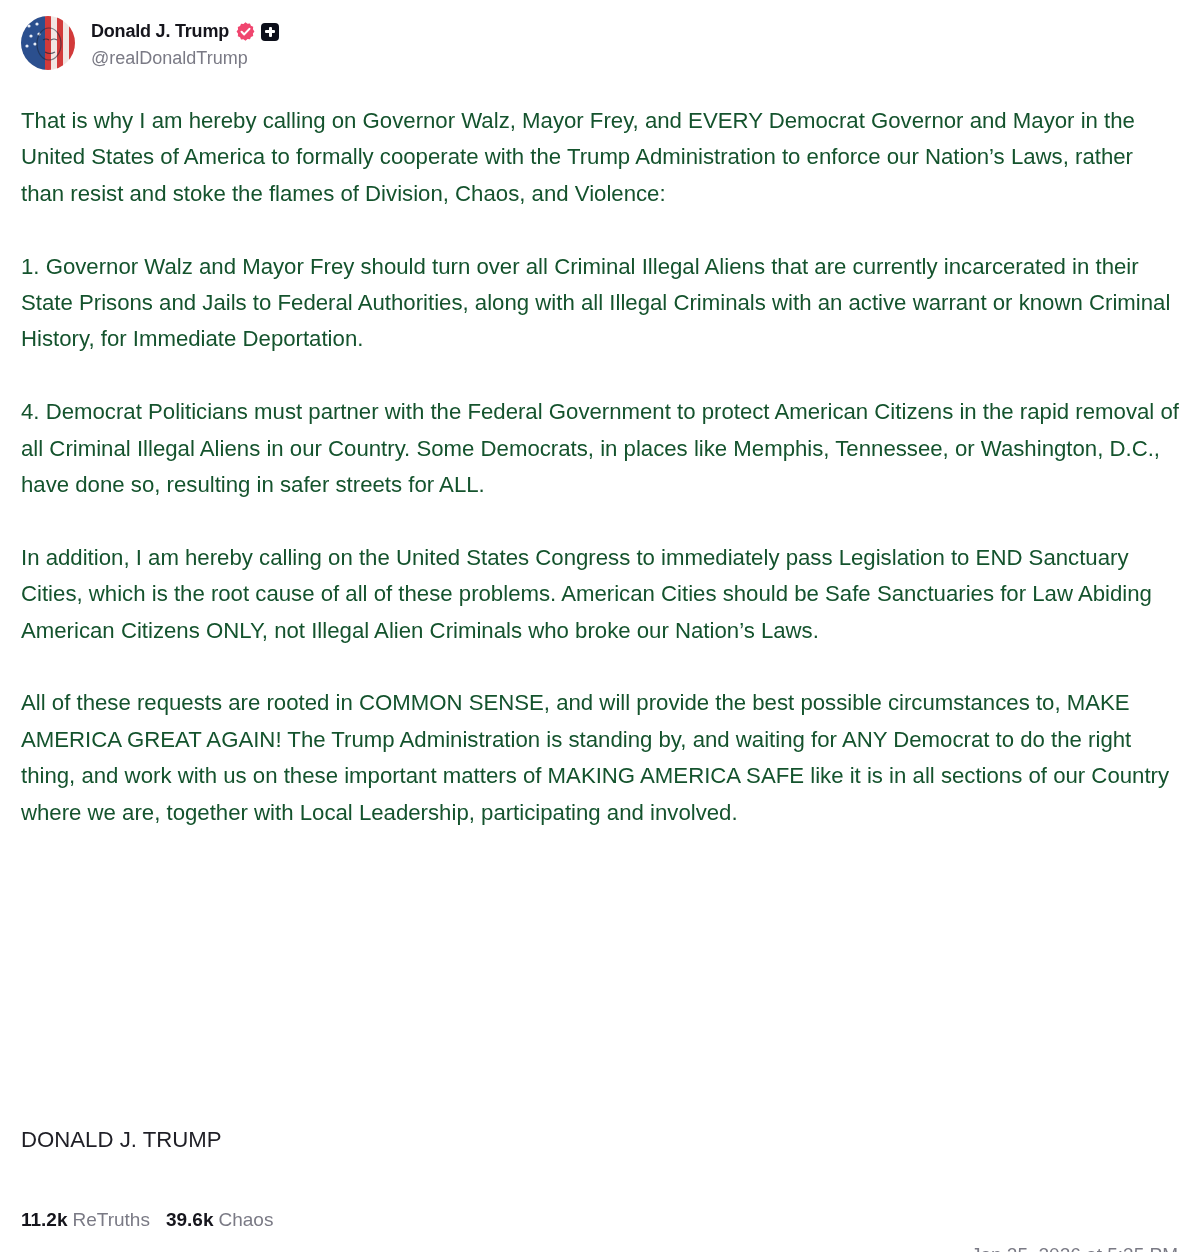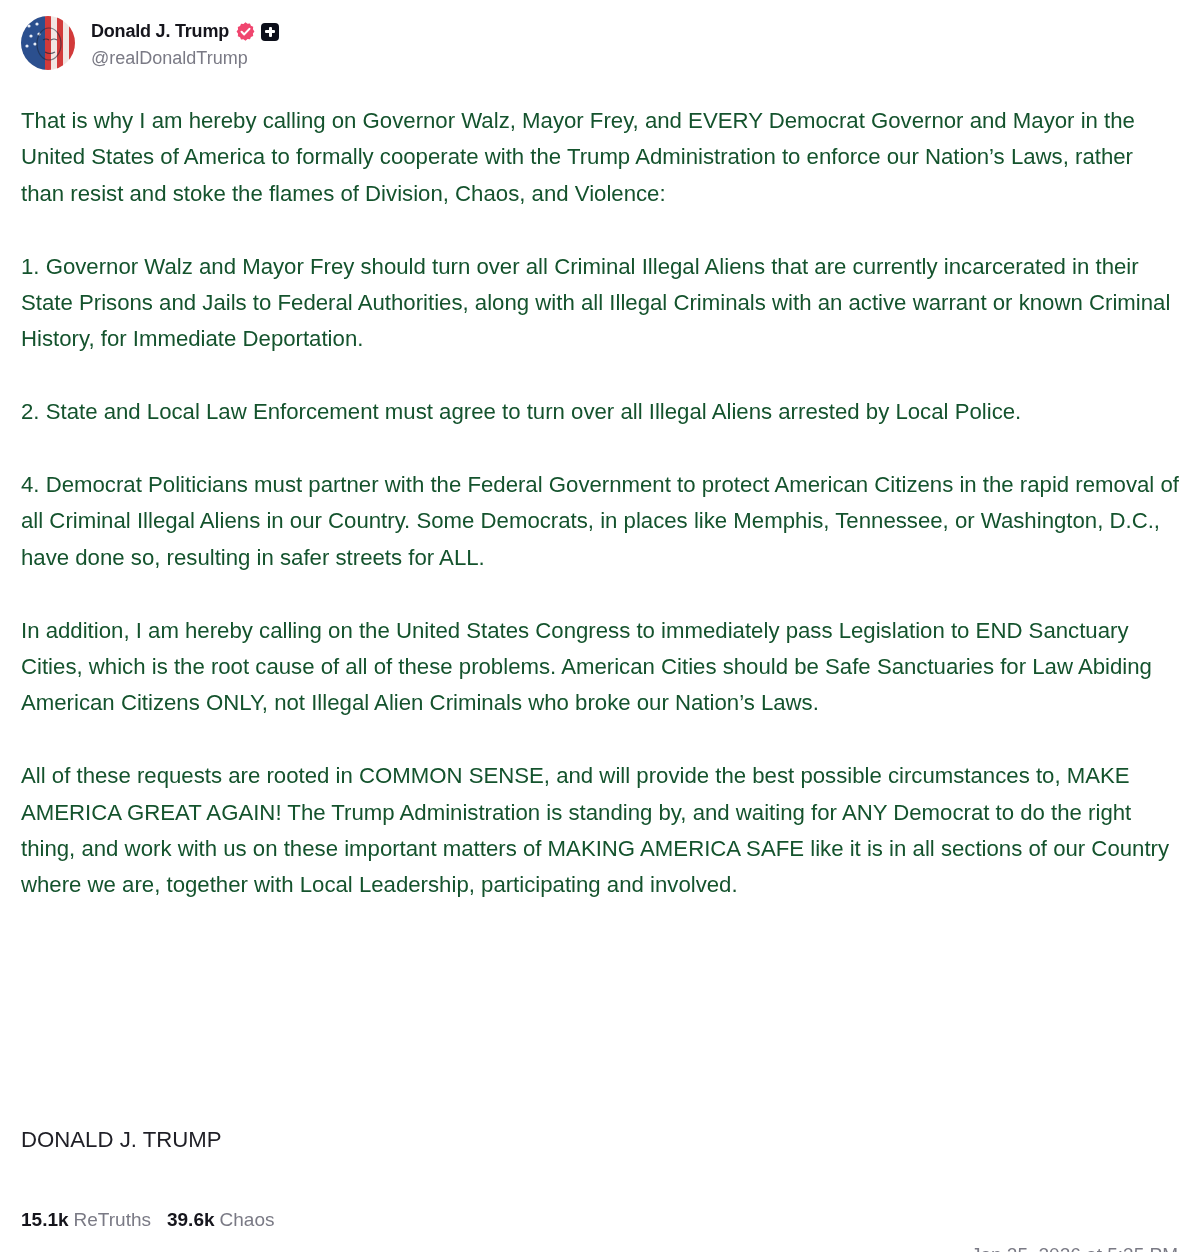--- a/index.html
+++ b/index.html
@@ -60,33 +60,32 @@
         </svg>
         <span class="plus-badge"></span>
       </div>
       <span class="handle">@realDonaldTrump</span>
     </div>
   </div>
 
   <div class="body">
     <p class="para">That is why I am hereby calling on Governor Walz, Mayor Frey, and EVERY Democrat Governor and Mayor in the United States of America to formally cooperate with the Trump Administration to enforce our Nation’s Laws, rather than resist and stoke the flames of Division, Chaos, and Violence:</p>
     <p class="para">1. Governor Walz and Mayor Frey should turn over all Criminal Illegal Aliens that are currently incarcerated in their State Prisons and Jails to Federal Authorities, along with all Illegal Criminals with an active warrant or known Criminal History, for Immediate Deportation.</p>
-    <p class="para">2. State and Local Law Enforcement must agree to turn over all Illegal Aliens arrested by Local Police.</p>
     <p class="para">4. Democrat Politicians must partner with the Federal Government to protect American Citizens in the rapid removal of all Criminal Illegal Aliens in our Country. Some Democrats, in places like Memphis, Tennessee, or Washington, D.C., have done so, resulting in safer streets for ALL.</p>
     <p class="para">In addition, I am hereby calling on the United States Congress to immediately pass Legislation to END Sanctuary Cities, which is the root cause of all of these problems. American Cities should be Safe Sanctuaries for Law Abiding American Citizens ONLY, not Illegal Alien Criminals who broke our Nation’s Laws.</p>
     <p class="para">All of these requests are rooted in COMMON SENSE, and will provide the best possible circumstances to, MAKE AMERICA GREAT AGAIN! The Trump Administration is standing by, and waiting for ANY Democrat to do the right thing, and work with us on these important matters of MAKING AMERICA SAFE like it is in all sections of our Country where we are, together with Local Leadership, participating and involved.</p>
   </div>
 
   <div class="sig">
     <div>DONALD J. TRUMP</div>
   </div>
 
   <div class="stats">
     <span class="stat">
-      <span class="stat-num">15.1k</span>
+      <span class="stat-num">11.2k</span>
       <span class="stat-label">ReTruths</span>
     </span>
     <span class="stat">
       <span class="stat-num">39.6k</span>
       <span class="stat-label">Chaos</span>
     </span>
   </div>
 
   <div class="timestamp">Jan 25, 2026 at 5:35 PM</div>
 </div>

